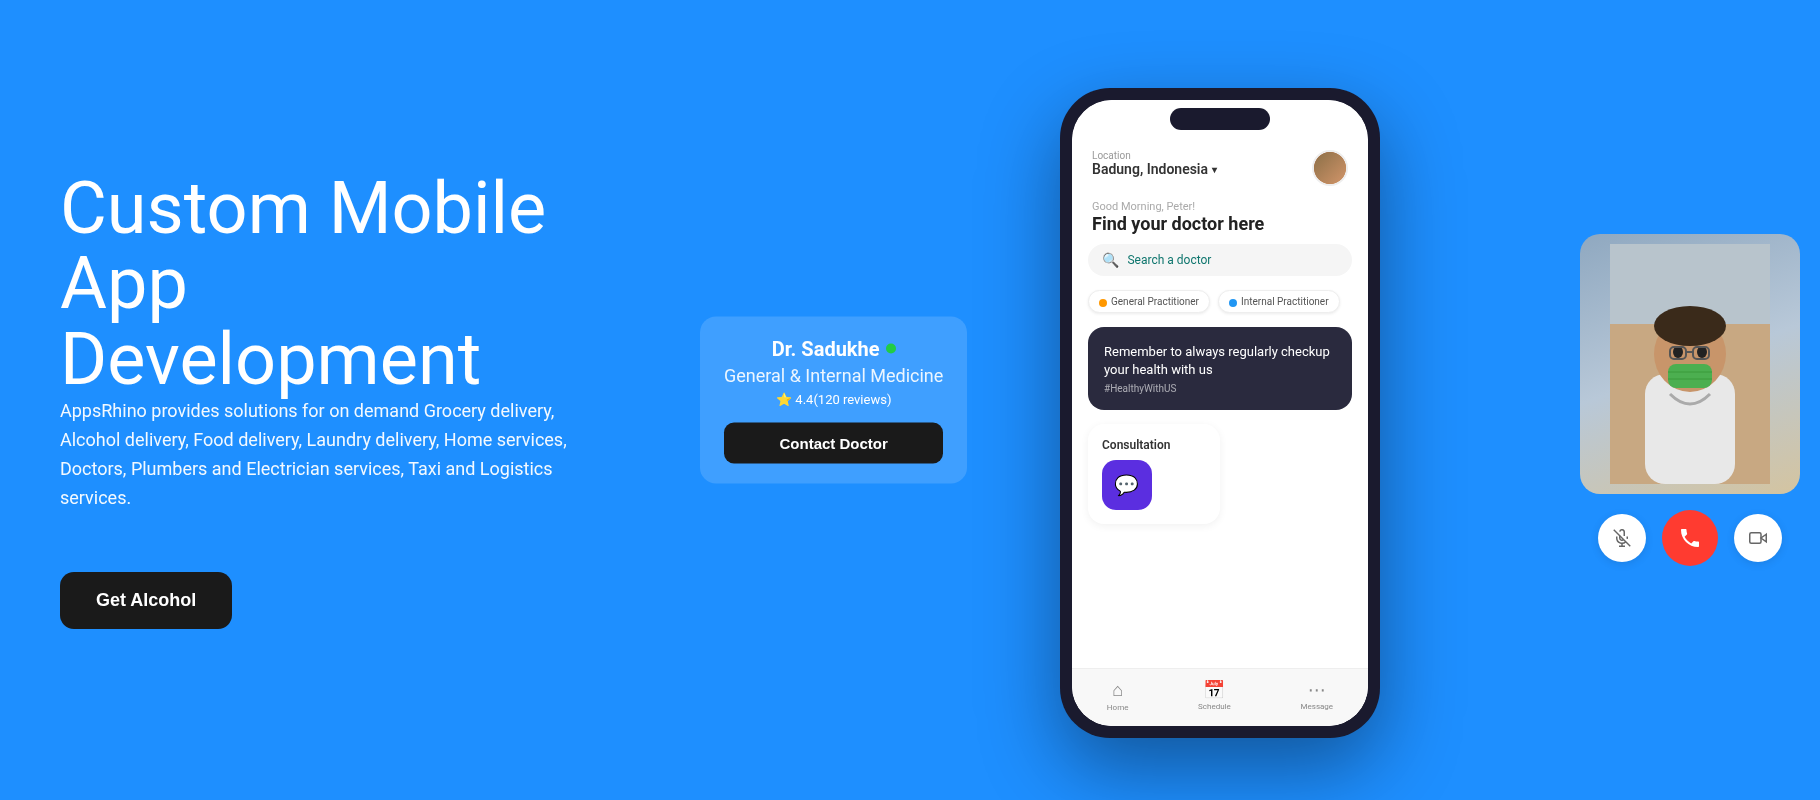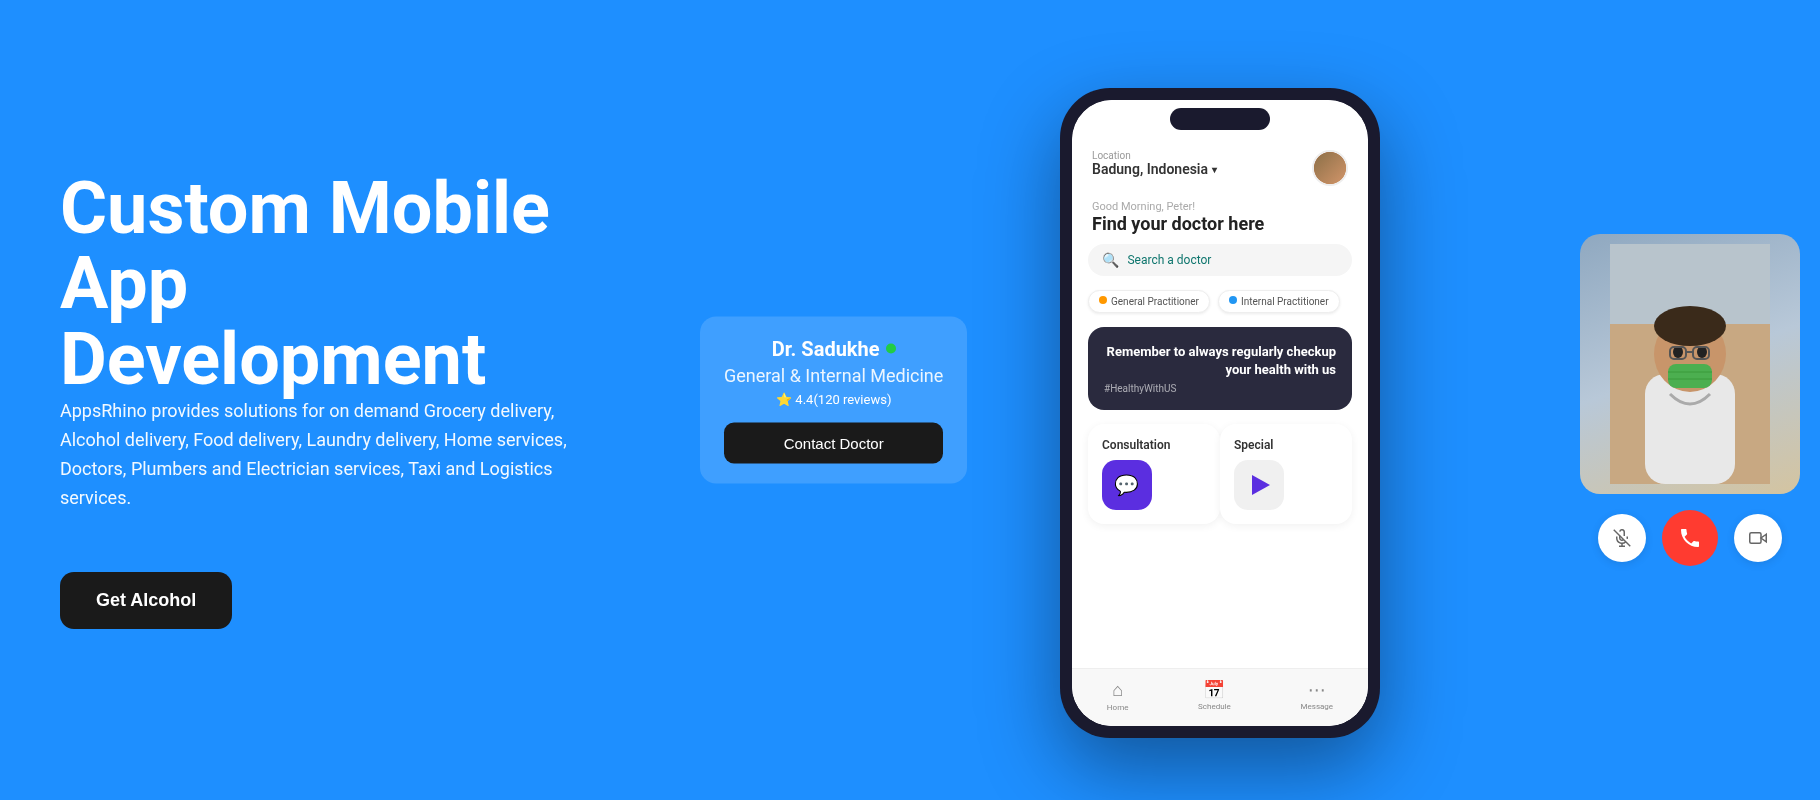--- a/index.html
+++ b/index.html
@@ -16,21 +16,21 @@
 
     
     .left-content {
       flex: 0 0 620px;
       padding: 60px 50px 60px 60px;
       color: white;
     }
 
     .hero-title {
       font-size: 72px;
-      font-weight: 700;
+      font-weight: 400;
       line-height: 1.05;
       color: white;
     }
 
     .hero-description {
       font-size: 18px;
       line-height: 1.6;
       color: rgba(255,255,255,0.95);
       margin-bottom: 60px;
       max-width: 560px;
@@ -100,21 +100,21 @@
       margin-bottom: 16px;
     }
 
     .contact-btn {
       background: #1a1a1a;
       color: white;
       border: none;
       padding: 12px 28px;
       border-radius: 10px;
       font-size: 15px;
-      font-weight: 400;
+      font-weight: 700;
       cursor: pointer;
       width: 100%;
     }
 
     
     .phone-mockup {
       width: 320px;
       height: 650px;
       background: #1a1a2e;
       border-radius: 50px;
@@ -242,21 +242,21 @@
     }
 
     .category-chip {
       background: white;
       border: 1px solid #eee;
       border-radius: 20px;
       padding: 5px 10px;
       font-size: 10px;
       color: #555;
       display: flex;
-      align-items: flex-start;
+      align-items: flex-end;
       gap: 4px;
       white-space: nowrap;
       box-shadow: 0 1px 3px rgba(0,0,0,0.08);
     }
 
     .chip-dot {
       width: 8px;
       height: 8px;
       border-radius: 50%;
     }
@@ -267,24 +267,23 @@
     .banner-card {
       margin: 0 16px 14px;
       background: #2a2a3e;
       border-radius: 16px;
       padding: 16px;
       color: white;
     }
 
     .banner-title {
       font-size: 13px;
-      font-weight: 700;
+      font-weight: 400;
       line-height: 1.4;
       margin-bottom: 4px;
-      text-align: right;
     }
 
     .banner-hashtag {
       font-size: 10px;
       color: rgba(255,255,255,0.6);
     }
 
     .services-grid {
       display: grid;
       grid-template-columns: 1fr 1fr;
@@ -494,26 +493,20 @@
         <div class="banner-card">
           <div class="banner-title">Remember to always regularly checkup your health with us</div>
           <div class="banner-hashtag">#HealthyWithUS</div>
         </div>
 
         <div class="services-grid">
           <div class="service-card">
             <div class="service-card-title">Consultation</div>
             <div class="service-icon-consultation">
               <span style="font-size:20px;">💬</span>
-            </div>
-          </div>
-          <div class="service-card">
-            <div class="service-card-title">Special</div>
-            <div class="service-icon-special">
-              <div class="send-icon"></div>
             </div>
           </div>
         </div>
 
         <div class="bottom-nav">
           <div class="nav-item">
             <span class="nav-icon">⌂</span>
             <span class="nav-label">Home</span>
           </div>
           <div class="nav-item">

